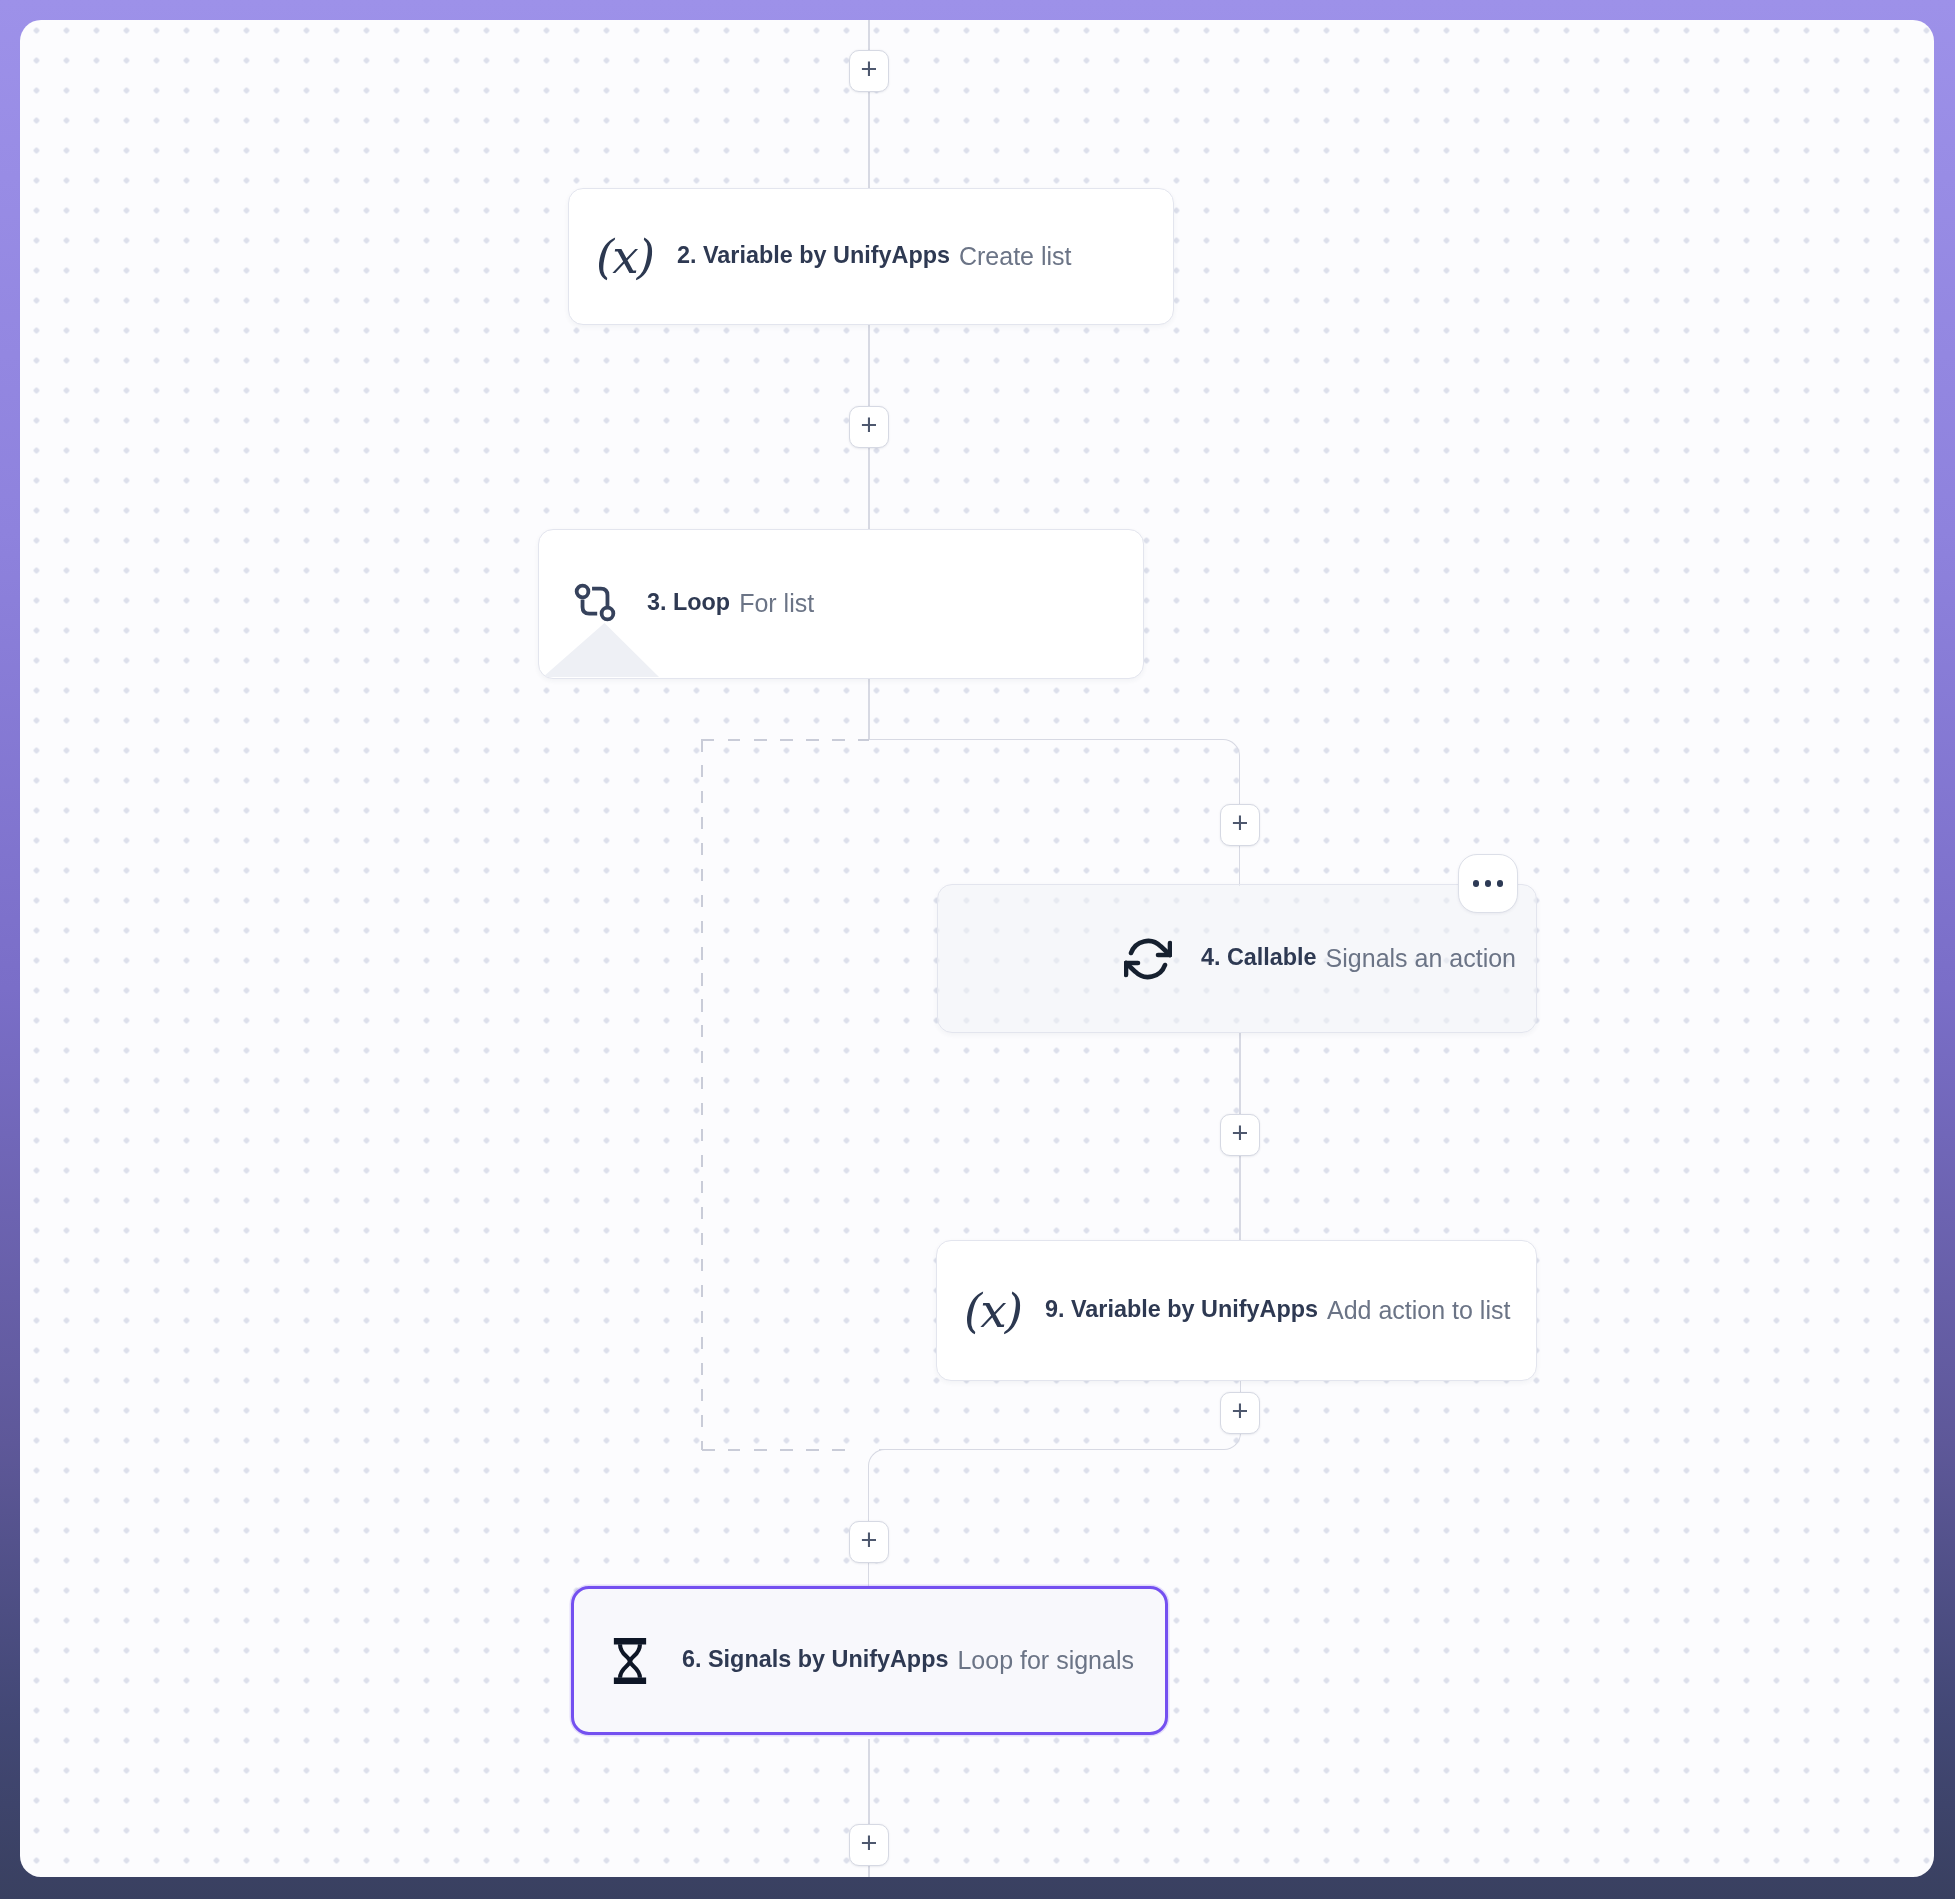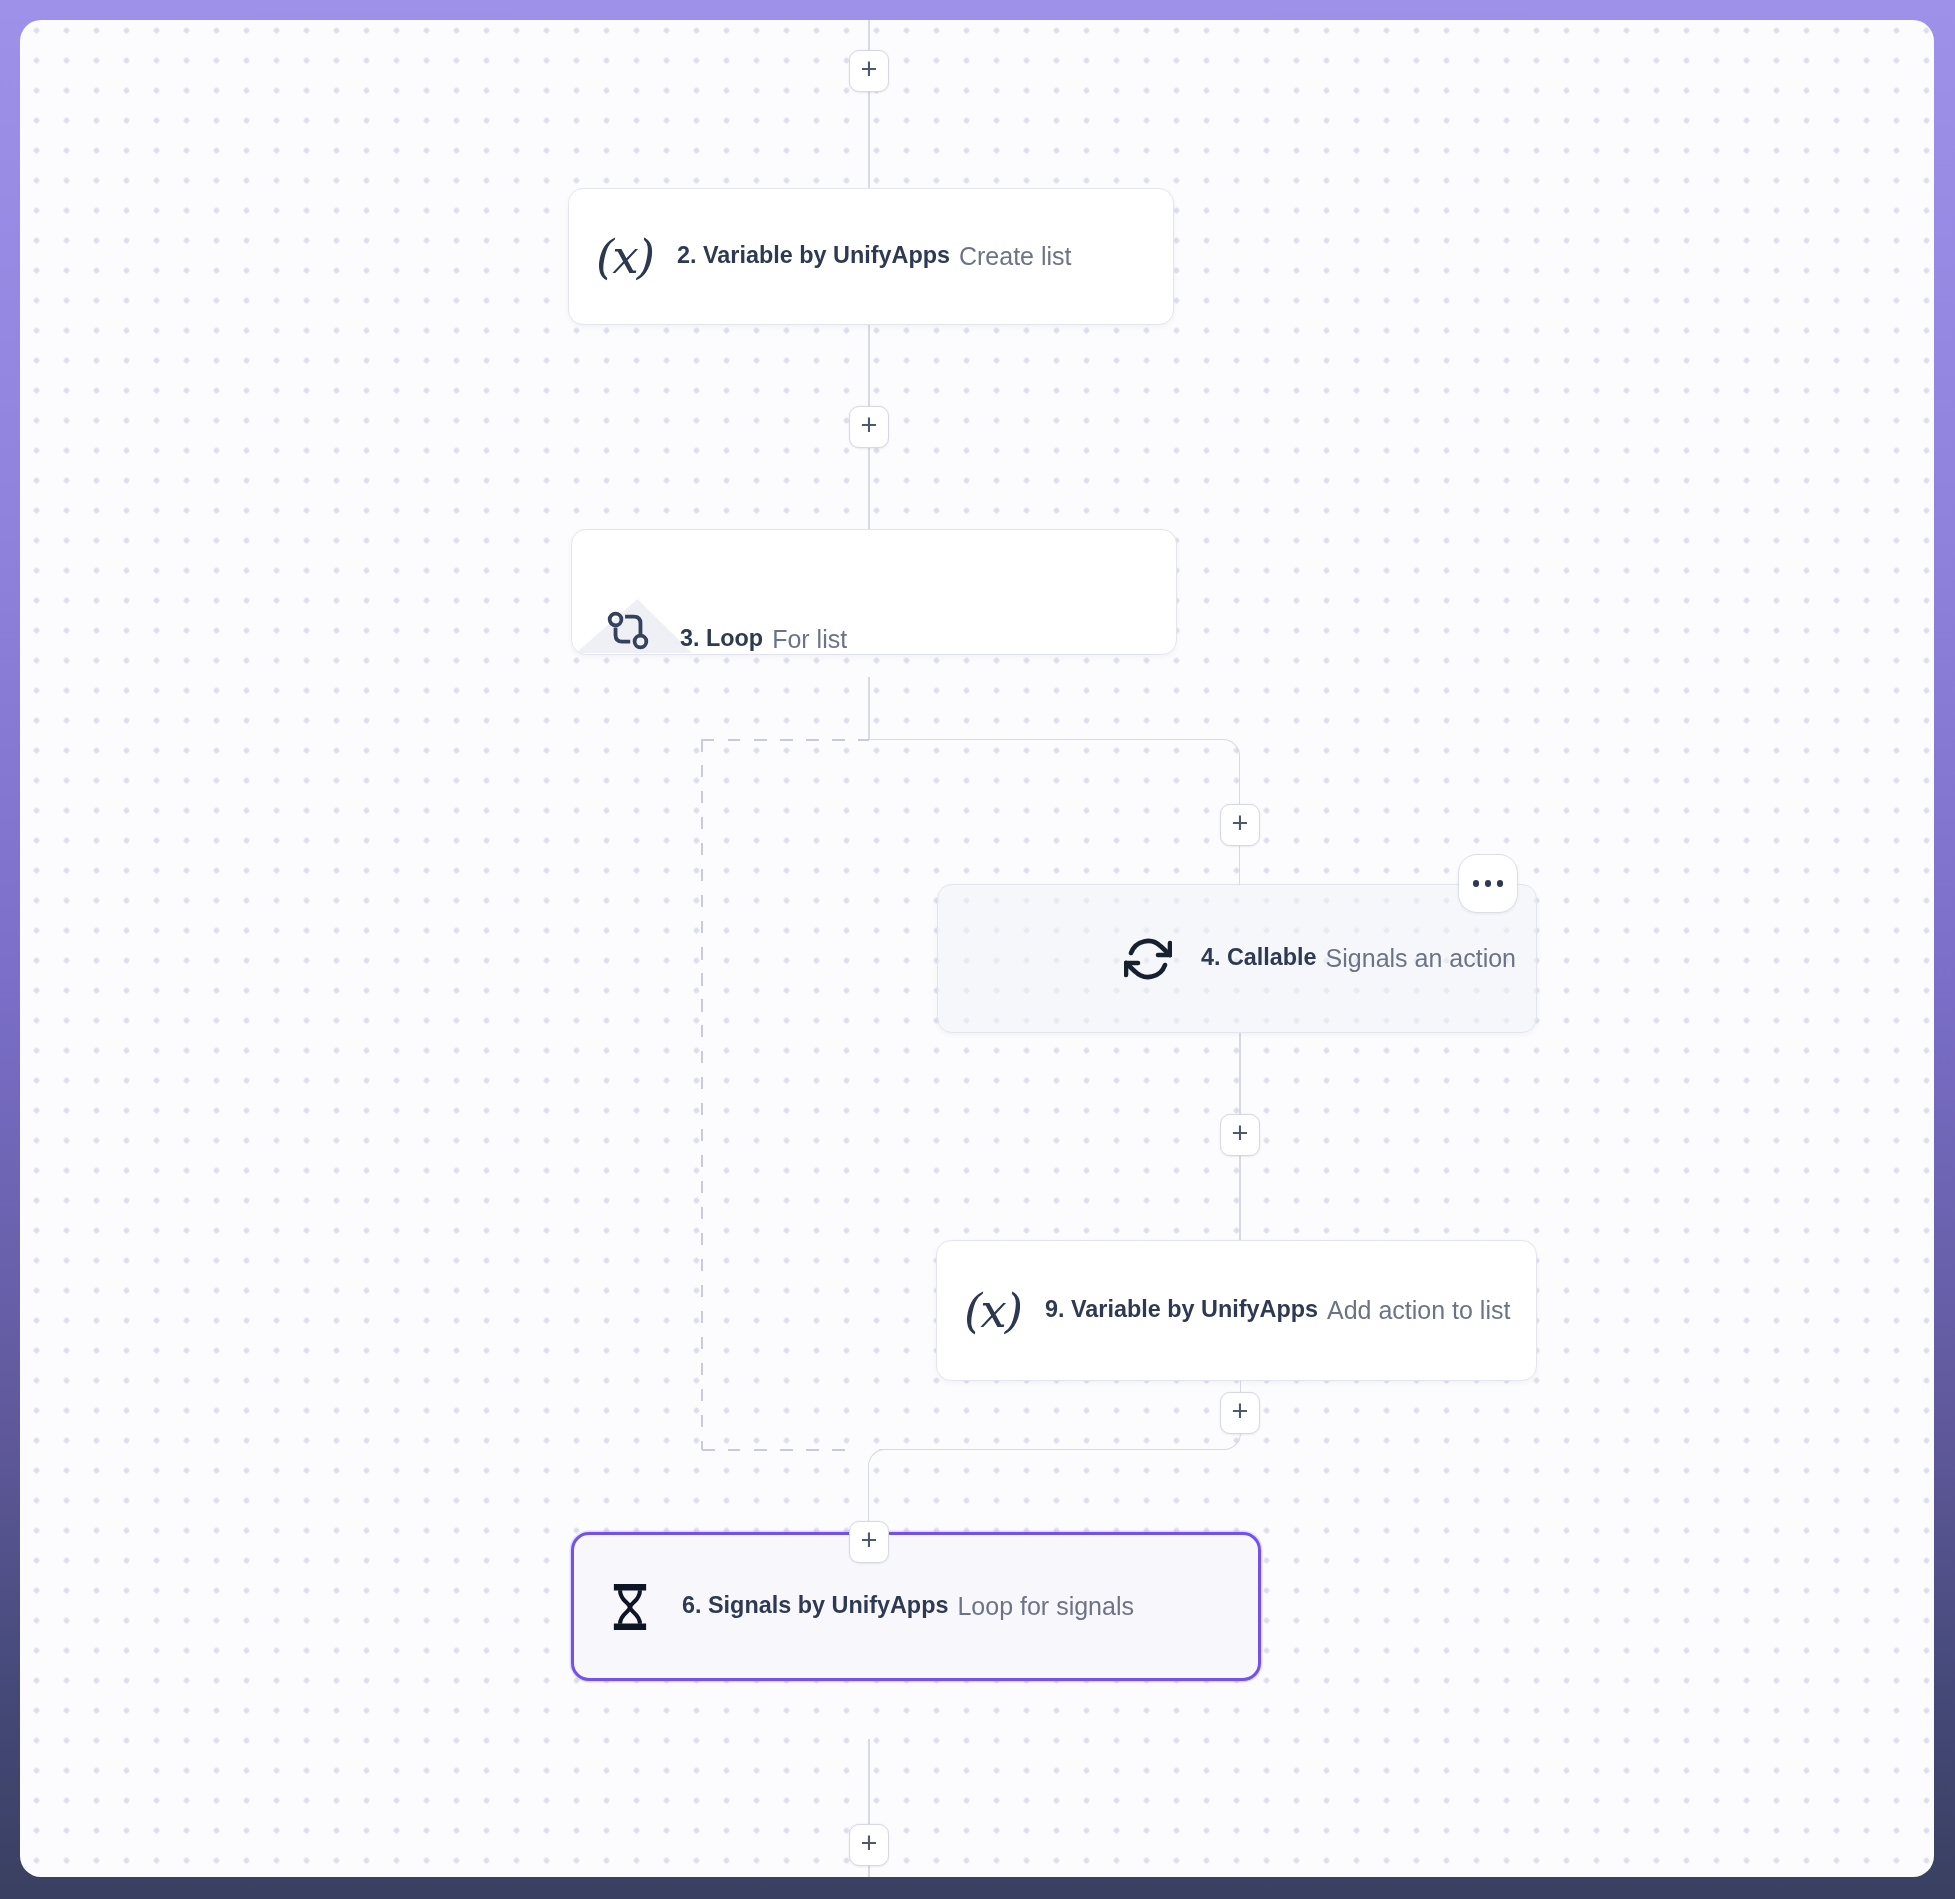--- a/index.html
+++ b/index.html
@@ -52,24 +52,24 @@
 
   
   .node {
     position:absolute; z-index:2;
     background:#ffffff; border:1.5px solid #e3e5ee; border-radius:15px;
     display:flex; align-items:center;
     padding:0 20px 0 18px;
     box-shadow:0 2px 5px rgba(45,57,82,0.05);
   }
   .n2 { left:548px; top:168px;  width:606px; height:137px; }
-  .n3 { left:551px; top:509px; width:606px; height:126px; overflow:hidden;align-items:flex-end; }
+  .n3 { left:518px; top:509px; width:606px; height:150px; overflow:hidden; }
   .n4 { left:917px; top:864px; width:600px; height:149px; background:rgba(240,242,246,0.55);justify-content:flex-end; }
   .n5 { left:916px; top:1220px; width:601px; height:141px; }
-  .n6 { left:551px; top:1512px; width:690px; height:149px;
+  .n6 { left:551px; top:1566px; width:597px; height:149px;
         border:3.5px solid #7450f0; border-radius:18px; background:#f8f8fc;
         box-shadow:0 0 0 1.5px rgba(116,80,240,0.18); }
   .node-icon { width:75px; flex:0 0 75px; margin-right:15px;
                display:flex; align-items:center; justify-content:center; }
   .node-text { display:flex; gap:9px; }
   .node-title { font-size:23.4px; line-height:1.18; font-weight:700; color:#2e3952; }
   .node-sub   { font-size:25px; line-height:1.18; font-weight:400; color:#6b7486; }
   .varx { font-family:"DejaVu Serif", serif; font-style:italic;
           font-size:47px; color:#2c3850; letter-spacing:-2px; line-height:1; }
   .loop-flap {

